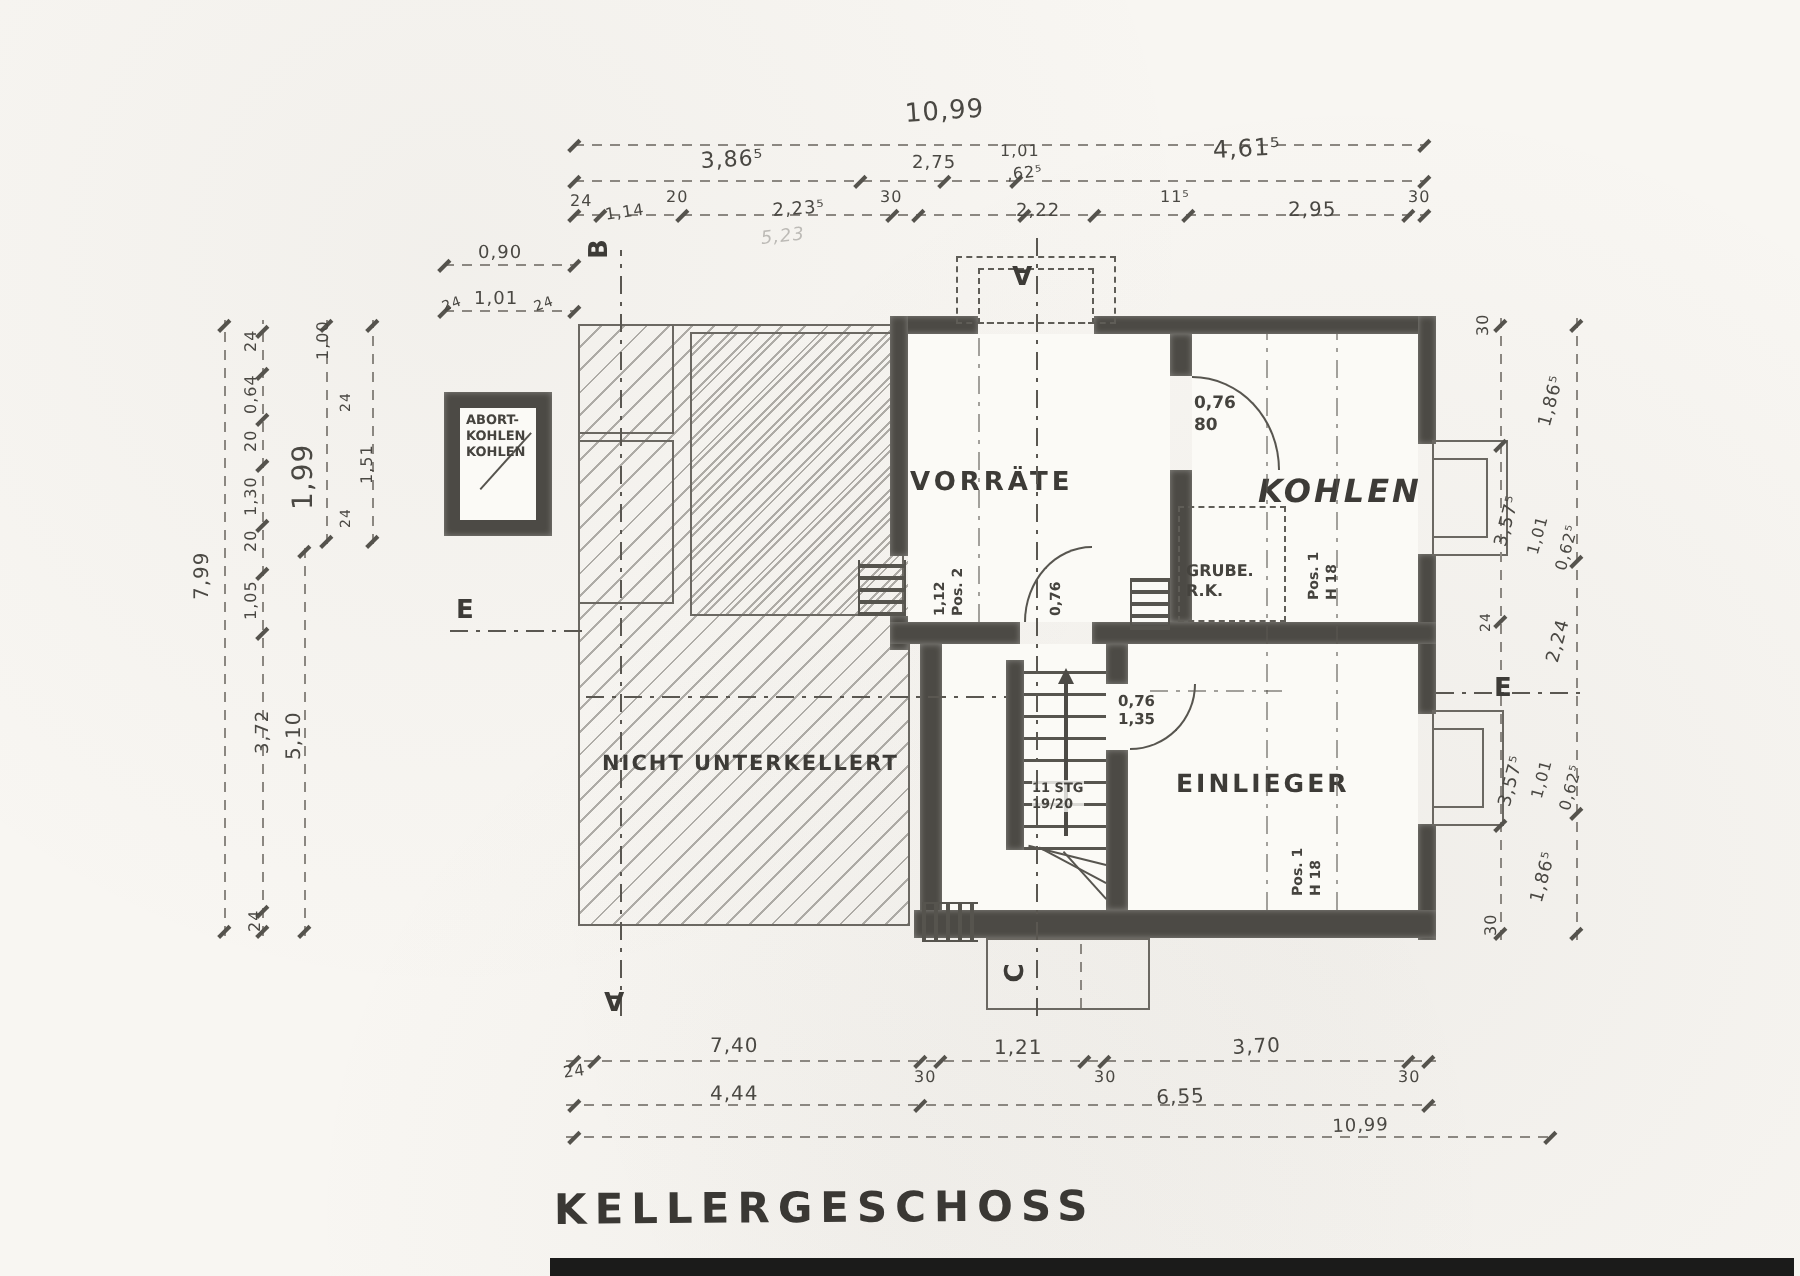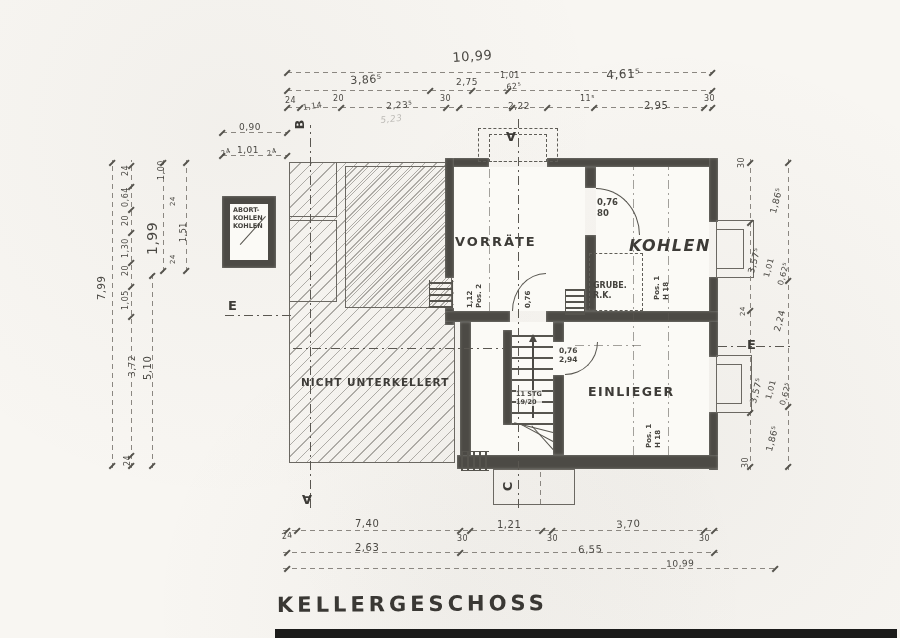--- a/index.html
+++ b/index.html
@@ -114,21 +114,21 @@
   <div class="arc" style="left:596px;top:188px;width:44px;height:47px;border-top:1.5px solid #57554f;border-right:1.5px solid #57554f;border-radius:0 100% 0 0;"></div>
   <div class="arc" style="left:565px;top:342px;width:33px;height:33px;border-bottom:1.5px solid #57554f;border-right:1.5px solid #57554f;border-radius:0 0 100% 0;"></div>
   <div class="arc" style="left:512px;top:273px;width:34px;height:38px;border-top:1.5px solid #57554f;border-left:1.5px solid #57554f;border-radius:100% 0 0 0;"></div>
 
   <div class="small-lines" style="left:597px;top:197px;font-size:8.5px;">
     <div>0,76</div>
     <div>80</div>
   </div>
   <div class="small-lines" style="left:559px;top:346px;font-size:7.5px;">
     <div>0,76</div>
-    <div>2,94</div>
+    <div>1,35</div>
   </div>
   <div class="small-lines vert" style="left:524px;top:308px;font-size:7px;">0,76</div>
 
   <div class="treads" style="left:512px;top:333px;width:41px;height:92px;"></div>
   <div class="arrowline" style="left:532px;top:342px;height:76px;"></div>
   <div class="arrowhead" style="left:529px;top:334px;"></div>
   <div class="winder" style="left:513px;top:432px;width:40px;transform:rotate(14deg);"></div>
   <div class="winder" style="left:515px;top:441px;width:38px;transform:rotate(28deg);"></div>
   <div class="winder" style="left:521px;top:449px;width:32px;transform:rotate(48deg);"></div>
   <div class="small-lines" style="left:516px;top:390px;font-size:6.5px;background:rgba(251,250,246,.8);">
@@ -289,21 +289,21 @@
       <div class="dim" style="left: 778px; top: 404px; font-size: 8px; transform: rotate(-75deg);">0,62⁵</div>
       <div class="dim" style="left: 764px; top: 450px; font-size: 9px; transform: rotate(-75deg);">1,86⁵</div>
       <div class="dim" style="left: 741px; top: 468px; font-size: 8px; transform: rotate(-90deg);">30</div>
       <div class="dim" style="left: 281px; top: 532px; font-size: 8px; transform: rotate(-8deg);">24</div>
       <div class="dim" style="left: 355px; top: 518px; font-size: 10px; transform: rotate(0deg);">7,40</div>
       <div class="dim" style="left: 457px; top: 534px; font-size: 8px; transform: rotate(0deg);">30</div>
       <div class="dim" style="left: 497px; top: 519px; font-size: 10px; transform: rotate(0deg);">1,21</div>
       <div class="dim" style="left: 547px; top: 534px; font-size: 8px; transform: rotate(0deg);">30</div>
       <div class="dim" style="left: 616px; top: 519px; font-size: 10px; transform: rotate(-3deg);">3,70</div>
       <div class="dim" style="left: 699px; top: 534px; font-size: 8px; transform: rotate(0deg);">30</div>
-      <div class="dim" style="left: 355px; top: 542px; font-size: 10px; transform: rotate(0deg);">2,63</div>
+      <div class="dim" style="left: 355px; top: 542px; font-size: 10px; transform: rotate(0deg);">4,44</div>
       <div class="dim" style="left: 578px; top: 544px; font-size: 10px; transform: rotate(-2deg);">6,55</div>
       <div class="dim" style="left: 666px; top: 559px; font-size: 9px; transform: rotate(-2deg);">10,99</div>
       <div class="marker" style="left: 295px; top: 117px; transform: rotate(-90deg);">B</div>
       <div class="marker" style="left: 506px; top: 129px; transform: rotate(180deg);">A</div>
       <div class="marker" style="left: 228px; top: 298px; transform: rotate(0deg);">E</div>
       <div class="marker" style="left: 747px; top: 337px; transform: rotate(0deg);">E</div>
       <div class="marker" style="left: 302px; top: 492px; transform: rotate(180deg);">A</div>
       <div class="marker" style="left: 503px; top: 479px; transform: rotate(-90deg);">C</div>
     </div>
 </div>

